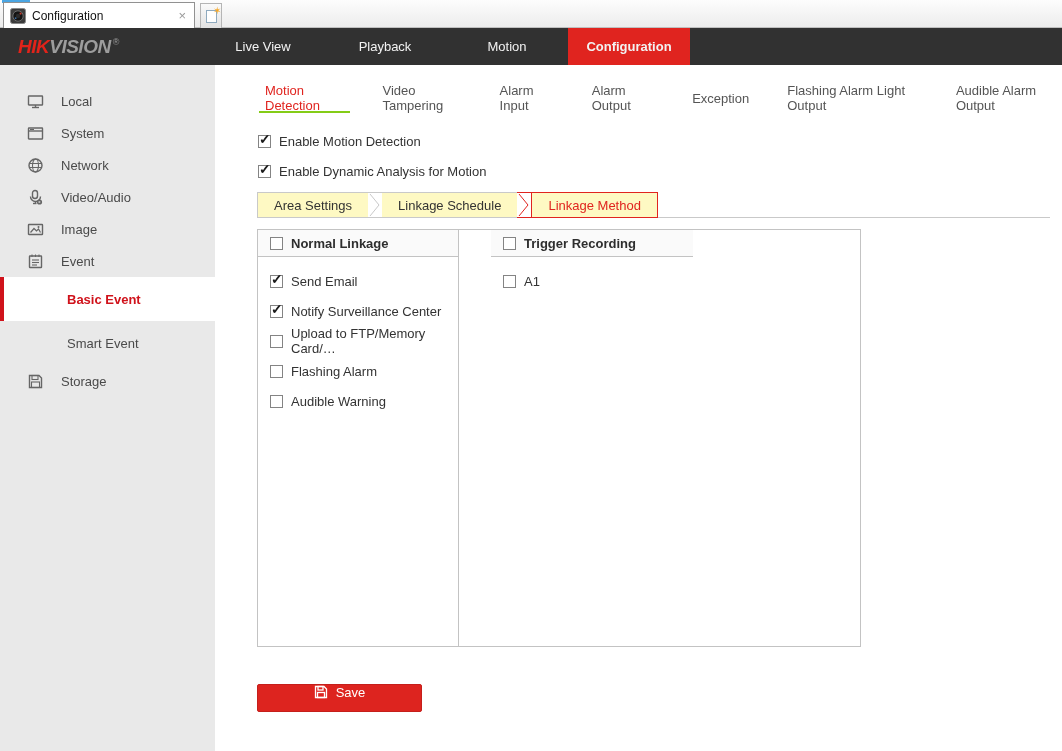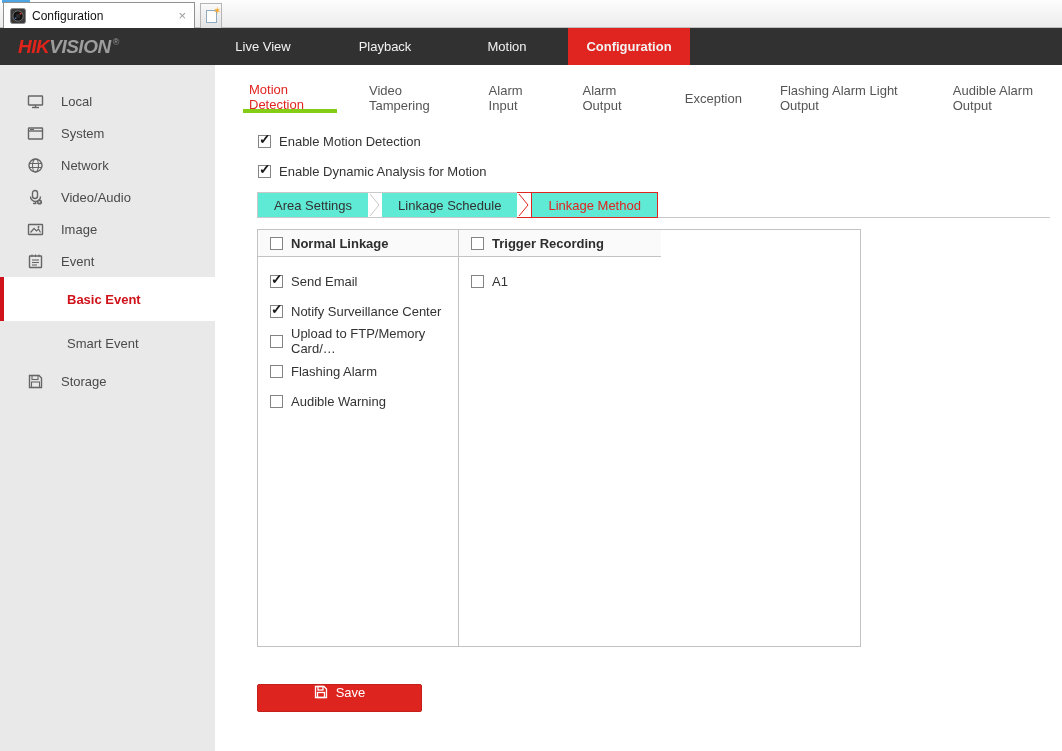--- a/index.html
+++ b/index.html
@@ -44,46 +44,46 @@
   .side-item.selected { background:#fff; color:#d0121b; font-weight:bold; }
   .side-item.selected::before { content:""; position:absolute; left:0; top:0; bottom:0;
     width:4px; background:#d0121b; }
 
   .content { flex:1; position:relative; background:#fff; }
 
   
   .ctabs { position:absolute; left:28px; top:20px; display:flex; gap:26px; }
   .ctab { height:28px; display:flex; align-items:center; padding:0 6px;
     font-size:13px; color:#555; cursor:pointer; border-bottom:2px solid transparent; }
-  .ctab.active { color:#e0241f; border-bottom:4px solid #84cc16; }
+  .ctab.active { color:#e0241f; border-bottom:2px solid #84cc16;margin-left:16px; }
 
   
   .enrow { position:absolute; left:43px; display:flex; align-items:center; gap:8px;
     font-size:13px; color:#333; }
   .cb { width:13px; height:13px; border:1px solid #848484; background:#fff;
     position:relative; flex:0 0 auto; cursor:pointer; }
   .cb .tick { display:none; position:absolute; top:-4px; left:0; font-size:14px;
     color:#1a1a1a; font-weight:bold; line-height:1; }
   .cb.on .tick { display:block; }
 
   
   .striprule { position:absolute; left:42px; right:12px; top:127px; height:26px;
     border-bottom:1px solid #c9c9c9; }
   .subtabs { position:absolute; left:42px; top:127px; height:26px; display:flex; }
   .stab { height:26px; display:flex; align-items:center; padding:0 16px; font-size:13px;
-    color:#333; cursor:pointer; border-top:1px solid #c9c9c9; border-bottom:1px solid #c9c9c9; background:#5eead4; }
+    color:#333; cursor:pointer; border-top:1px solid #c9c9c9; border-bottom:1px solid #c9c9c9; background:#fef9c3; }
   .stab.first { border-left:1px solid #c9c9c9; }
   .stab.active { color:#e0241f; border:1px solid #e0241f; }
   .chev { width:14px; height:26px; border-top:1px solid #c9c9c9; border-bottom:1px solid #c9c9c9; background:#fff; }
   .chev svg { display:block; }
   .chev.red { border-top-color:#e0241f; border-bottom-color:#e0241f; }
 
   
   .ltable { position:absolute; left:42px; top:164px; width:604px; display:flex;
-    border:1px solid #c3c3c3; }
+    border:1px solid #c3c3c3;gap:32px; }
   .lcol { width:201px; border-right:1px solid #c3c3c3; }
   .lcol:last-child { border-right:none; width:202px; }
   .lhead { height:27px; background:#fafafa; border-bottom:1px solid #c3c3c3;
     display:flex; align-items:center; gap:8px; padding-left:12px;
     font-size:13px; font-weight:bold; color:#2e2e2e; }
   .lbody { height:389px; padding-top:9px; }
   .litem { height:30px; display:flex; align-items:center; gap:8px; padding-left:12px;
     font-size:13px; color:#333; }
 
   

